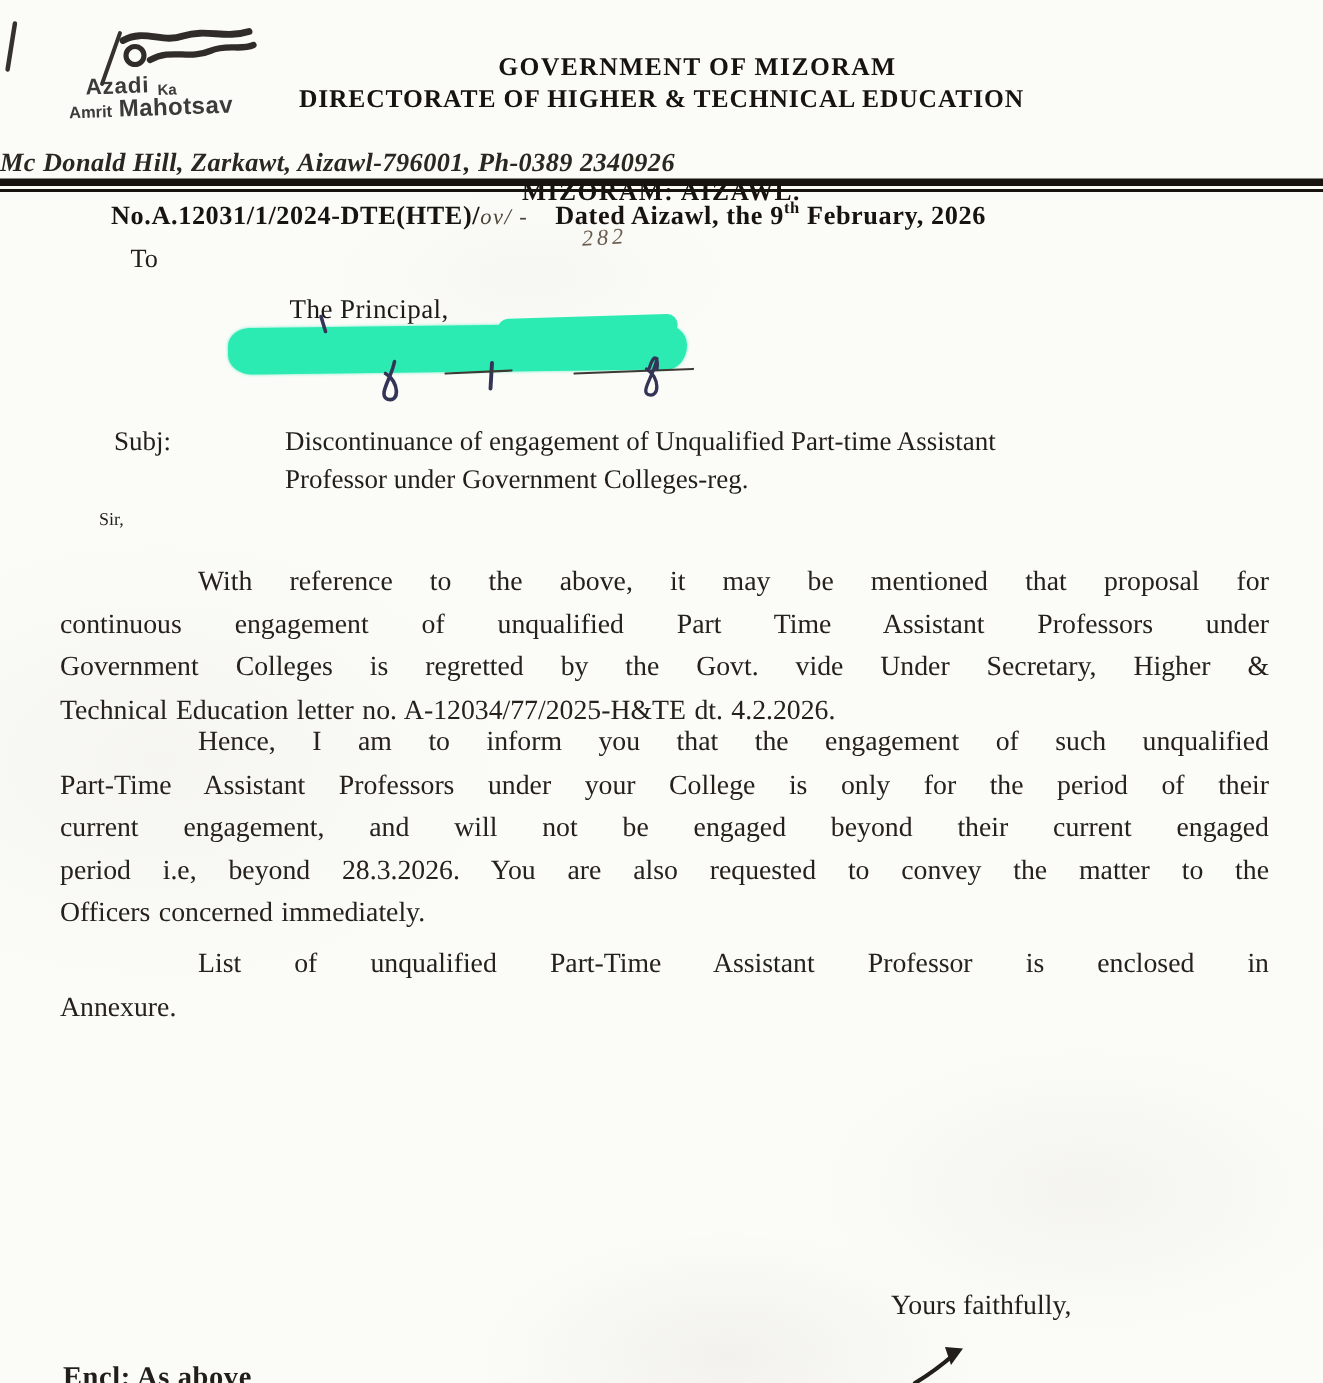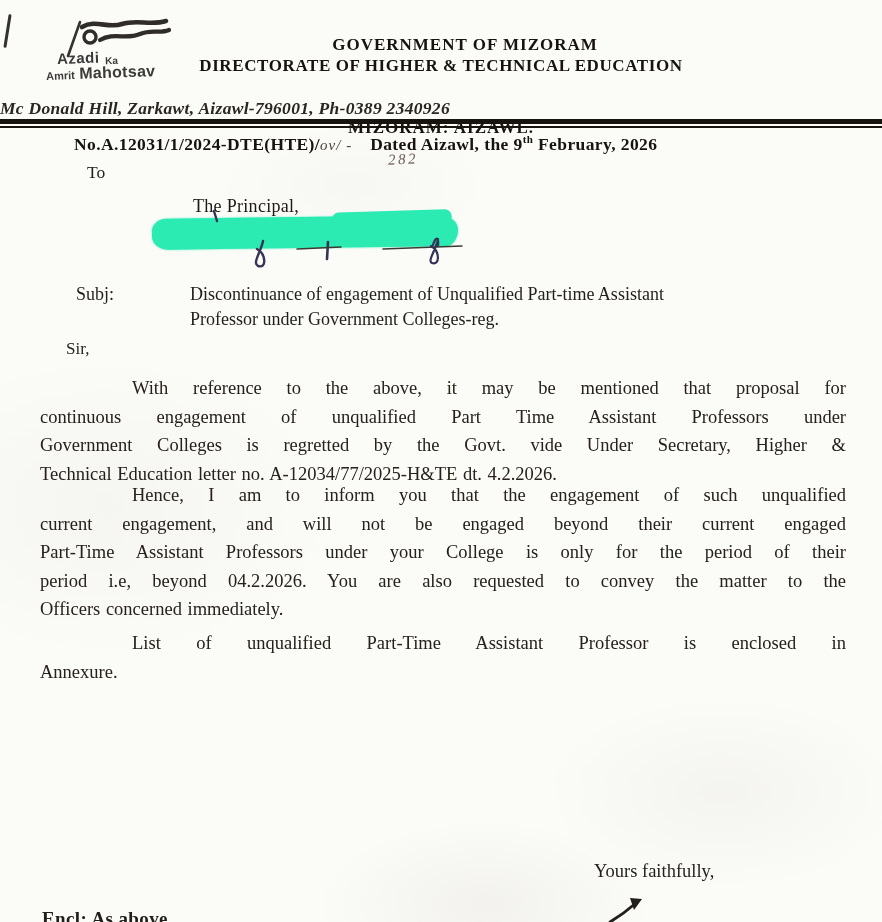--- a/index.html
+++ b/index.html
@@ -43,21 +43,21 @@
   .hw-282{left:388px;top:151px;font-size:15px;color:#6b5d50;font-style:italic;letter-spacing:2.5px;transform:rotate(-3deg);}
   
   .to{left:87px;top:162px;font-size:17.5px;}
   .addressee{left:193px;top:196px;font-size:18px;letter-spacing:.3px;color:#1d1915;}
   .redact{left:152px;top:217px;width:306px;height:31px;background:#2bebb3;border-radius:18px 22px 16px 20px / 15px 18px 20px 16px;transform:rotate(-.7deg);box-shadow:0 0 2px rgba(43,235,179,.8);}
   .redact::after{content:"";position:absolute;left:180px;top:-5px;width:120px;height:14px;background:#2bebb3;border-radius:10px;transform:rotate(-1deg);}
   
   .subj-label{left:76px;top:284px;font-size:18px;}
   .subj-1{left:190px;top:284px;font-size:18px;}
   .subj-2{left:190px;top:309px;font-size:18px;}
-  .sir{left:66px;top:339px;font-size:17px;}
+  .sir{left:66px;top:339px;font-size:12px;}
   
   .para{left:40px;width:806px;font-size:18.5px;line-height:28.5px;color:#26211b;}
   .p1{top:374px;}
   .p2{top:481px;}
   .p3{top:629px;}
   .jl{text-align:justify;text-align-last:justify;word-spacing:1px;}
   .jl.first{text-indent:92px;}
   .jl.last{text-align-last:left;}
   
   .valediction{left:594px;top:861px;font-size:18.5px;}
@@ -116,23 +116,23 @@
 
   <div class="abs para p1">
     <div class="jl first">With reference to the above, it may be mentioned that proposal for</div>
     <div class="jl">continuous engagement of unqualified Part Time Assistant Professors under</div>
     <div class="jl">Government Colleges is regretted by the Govt. vide Under Secretary, Higher &amp;</div>
     <div class="jl last">Technical Education letter no. A-12034/77/2025-H&amp;TE dt. 4.2.2026.</div>
   </div>
 
   <div class="abs para p2">
     <div class="jl first">Hence, I am to inform you that the engagement of such unqualified</div>
+    <div class="jl">Part-Time Assistant Professors under your College is only for the period of their</div>
     <div class="jl">current engagement, and will not be engaged beyond their current engaged</div>
-    <div class="jl">Part-Time Assistant Professors under your College is only for the period of their</div>
-    <div class="jl">period i.e, beyond 04.2.2026. You are also requested to convey the matter to the</div>
+    <div class="jl">period i.e, beyond 28.3.2026. You are also requested to convey the matter to the</div>
     <div class="jl last">Officers concerned immediately.</div>
   </div>
 
   <div class="abs para p3">
     <div class="jl first">List of unqualified Part-Time Assistant Professor is enclosed in</div>
     <div class="jl last">Annexure.</div>
   </div>
 
   <div class="abs valediction">Yours faithfully,</div>
   <svg class="abs sig-arrow" width="56" height="26" viewBox="0 0 56 26">

